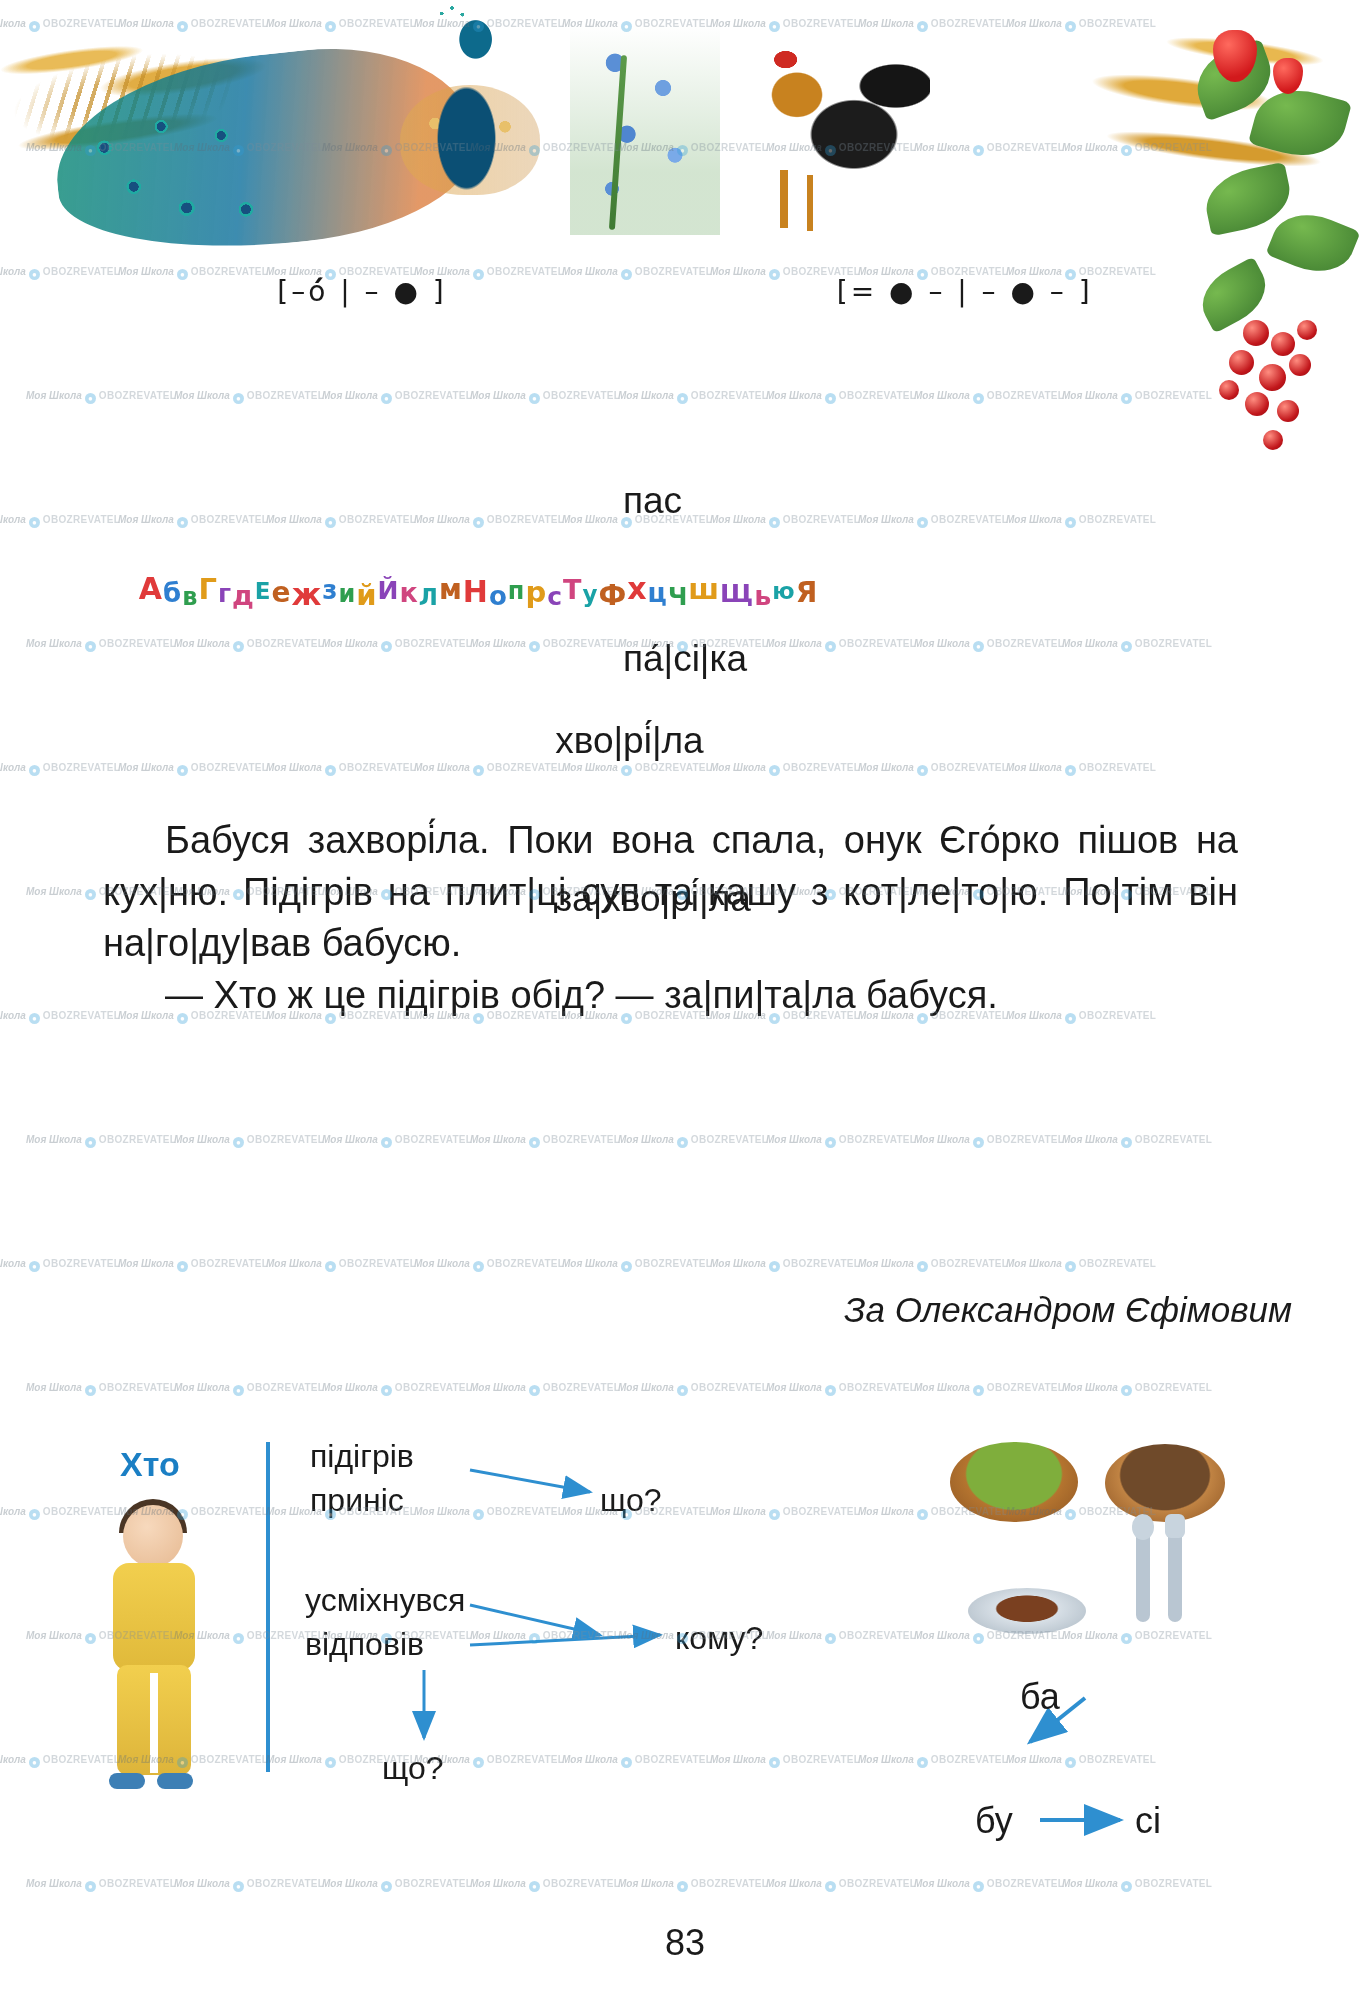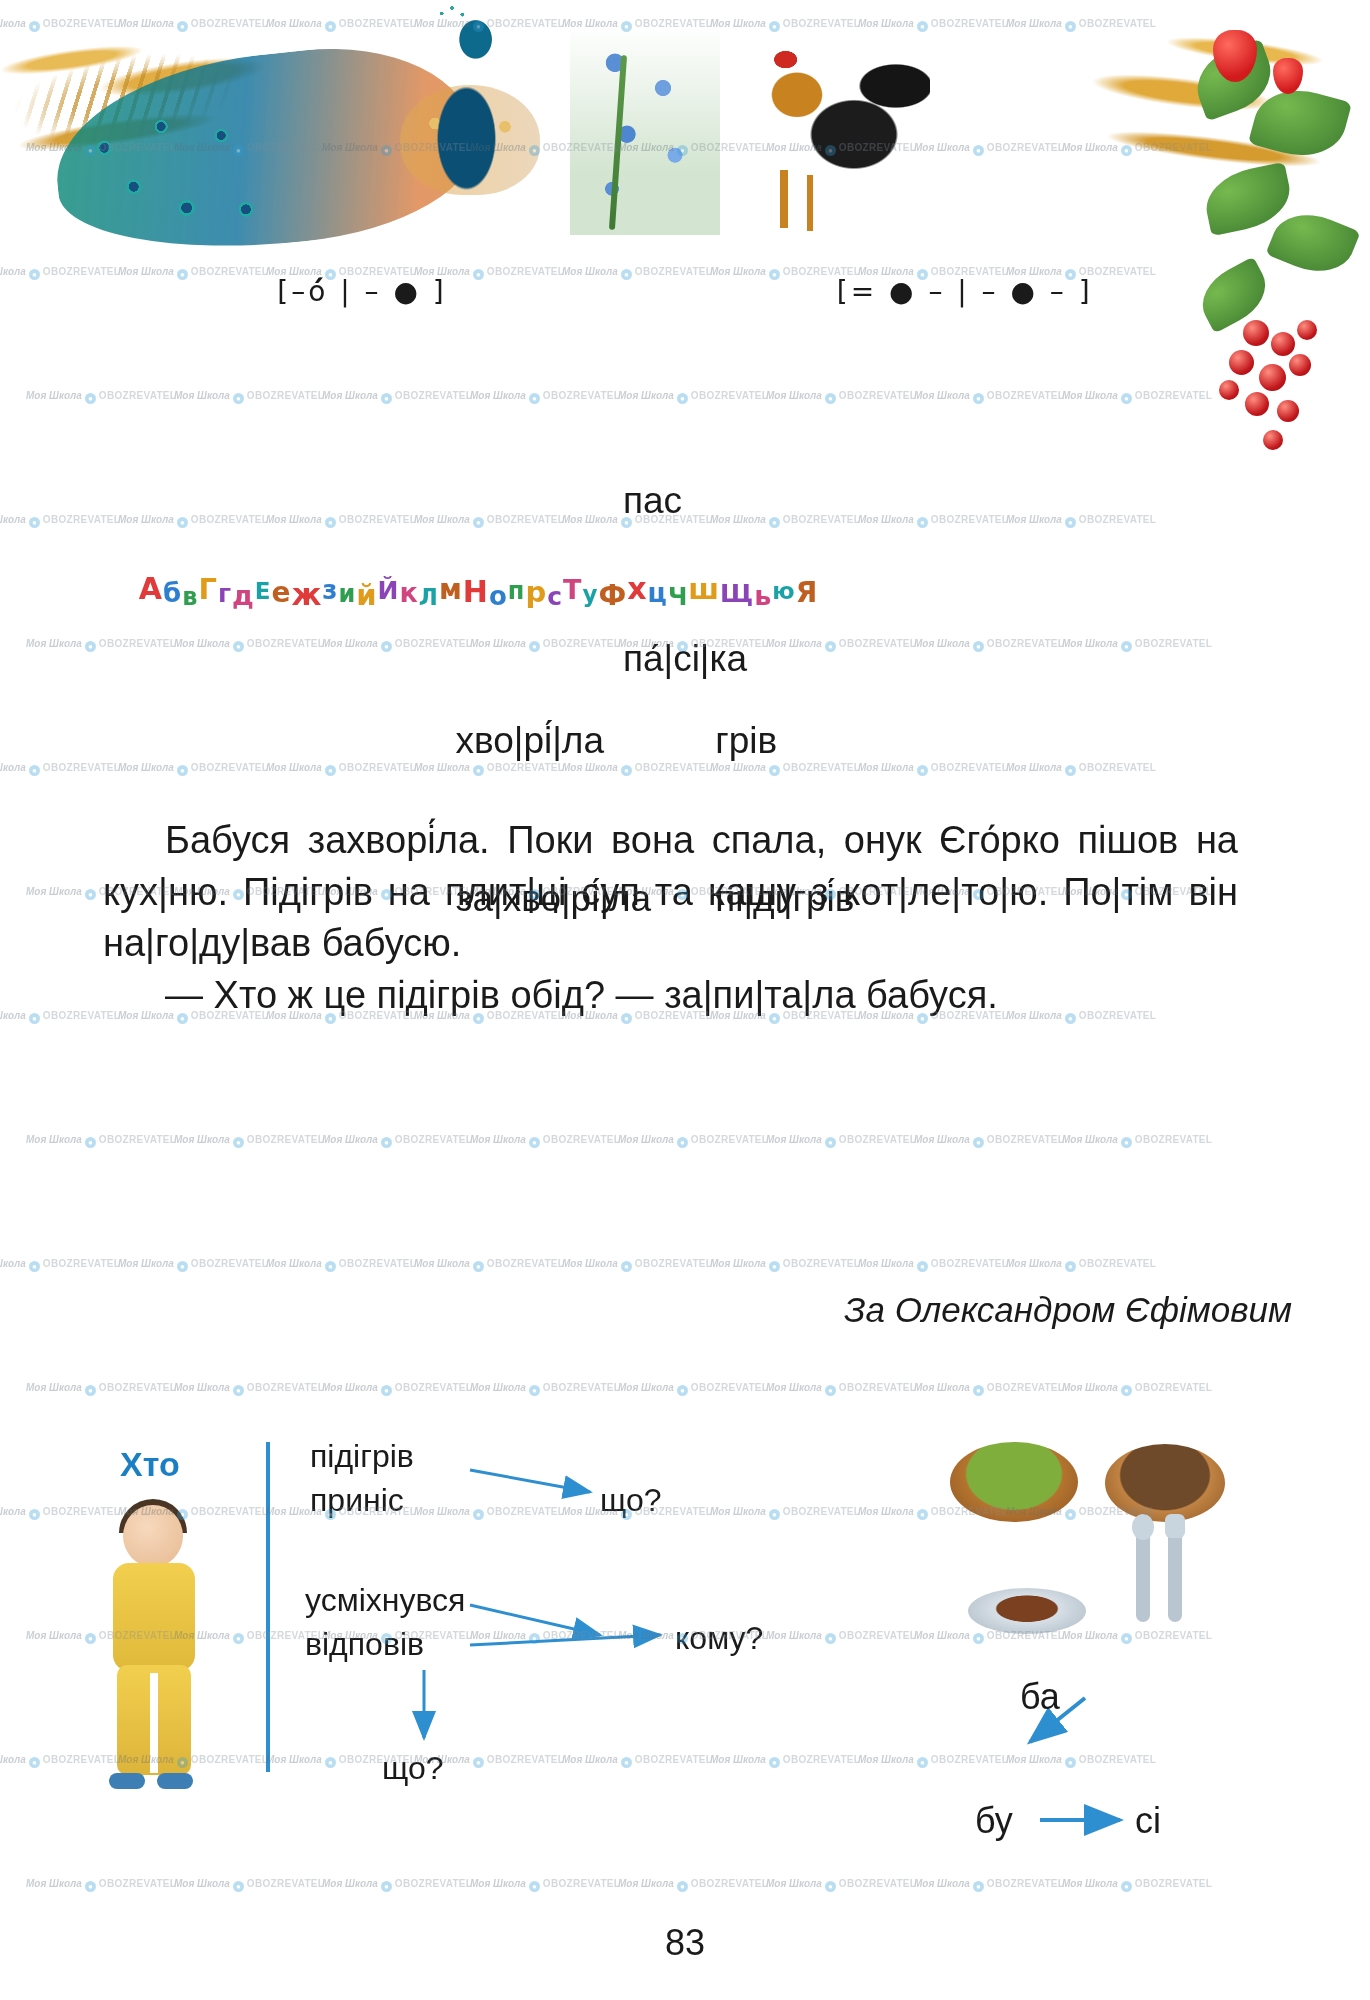--- a/index.html
+++ b/index.html
@@ -258,24 +258,20 @@
   </div>
 
   <div class="alphabet">
     <span id="alpha-target"><span style="color: rgb(224, 58, 58); font-size: 30px; transform: translateY(-3px);">А</span><span style="color: rgb(47, 127, 208); font-size: 26px; transform: translateY(0px);">б</span><span style="color: rgb(47, 158, 79); font-size: 24px; transform: translateY(3px);">в</span><span style="color: rgb(224, 155, 26); font-size: 29px; transform: translateY(-3px);">Г</span><span style="color: rgb(138, 68, 184); font-size: 25px; transform: translateY(0px);">г</span><span style="color: rgb(208, 69, 127); font-size: 27px; transform: translateY(3px);">д</span><span style="color: rgb(26, 162, 166); font-size: 23px; transform: translateY(-3px);">Е</span><span style="color: rgb(192, 96, 32); font-size: 28px; transform: translateY(0px);">е</span><span style="color: rgb(224, 58, 58); font-size: 30px; transform: translateY(3px);">ж</span><span style="color: rgb(47, 127, 208); font-size: 26px; transform: translateY(-3px);">з</span><span style="color: rgb(47, 158, 79); font-size: 24px; transform: translateY(0px);">и</span><span style="color: rgb(224, 155, 26); font-size: 29px; transform: translateY(3px);">й</span><span style="color: rgb(138, 68, 184); font-size: 25px; transform: translateY(-3px);">Й</span><span style="color: rgb(208, 69, 127); font-size: 27px; transform: translateY(0px);">к</span><span style="color: rgb(26, 162, 166); font-size: 23px; transform: translateY(3px);">Л</span><span style="color: rgb(192, 96, 32); font-size: 28px; transform: translateY(-3px);">м</span><span style="color: rgb(224, 58, 58); font-size: 30px; transform: translateY(0px);">Н</span><span style="color: rgb(47, 127, 208); font-size: 26px; transform: translateY(3px);">о</span><span style="color: rgb(47, 158, 79); font-size: 24px; transform: translateY(-3px);">п</span><span style="color: rgb(224, 155, 26); font-size: 29px; transform: translateY(0px);">р</span><span style="color: rgb(138, 68, 184); font-size: 25px; transform: translateY(3px);">с</span><span style="color: rgb(208, 69, 127); font-size: 27px; transform: translateY(-3px);">Т</span><span style="color: rgb(26, 162, 166); font-size: 23px; transform: translateY(0px);">у</span><span style="color: rgb(192, 96, 32); font-size: 28px; transform: translateY(3px);">Ф</span><span style="color: rgb(224, 58, 58); font-size: 30px; transform: translateY(-3px);">х</span><span style="color: rgb(47, 127, 208); font-size: 26px; transform: translateY(0px);">ц</span><span style="color: rgb(47, 158, 79); font-size: 24px; transform: translateY(3px);">Ч</span><span style="color: rgb(224, 155, 26); font-size: 29px; transform: translateY(-3px);">ш</span><span style="color: rgb(138, 68, 184); font-size: 25px; transform: translateY(0px);">Щ</span><span style="color: rgb(208, 69, 127); font-size: 27px; transform: translateY(3px);">ь</span><span style="color: rgb(26, 162, 166); font-size: 23px; transform: translateY(-3px);">ю</span><span style="color: rgb(192, 96, 32); font-size: 28px; transform: translateY(0px);">Я</span></span>
   </div>
 
   <div class="words-row" id="wr2">
     <div class="col g1">
       <div>хво|рі́|ла</div>
       <div>за|хво|рі́|ла</div>
-    </div>
-    <div class="col g2">
-      <div>грів</div>
-      <div>пі|ді|грі́в</div>
     </div>
   </div>
 
   <div class="story">
     <p class="indent">Бабуся захворі́ла. Поки вона спала, онук Єго́рко пішов на кух|ню. Підігрів на плит|ці суп та кашу з кот|ле|то|ю. По|тім він на|го|ду|вав бабусю.</p>
     <p class="indent">— Хто ж це підігрів обід? — за|пи|та|ла бабуся.</p>
   </div>
   <div class="author">За Олександром Єфімовим</div>
 
   <div class="diagram">

